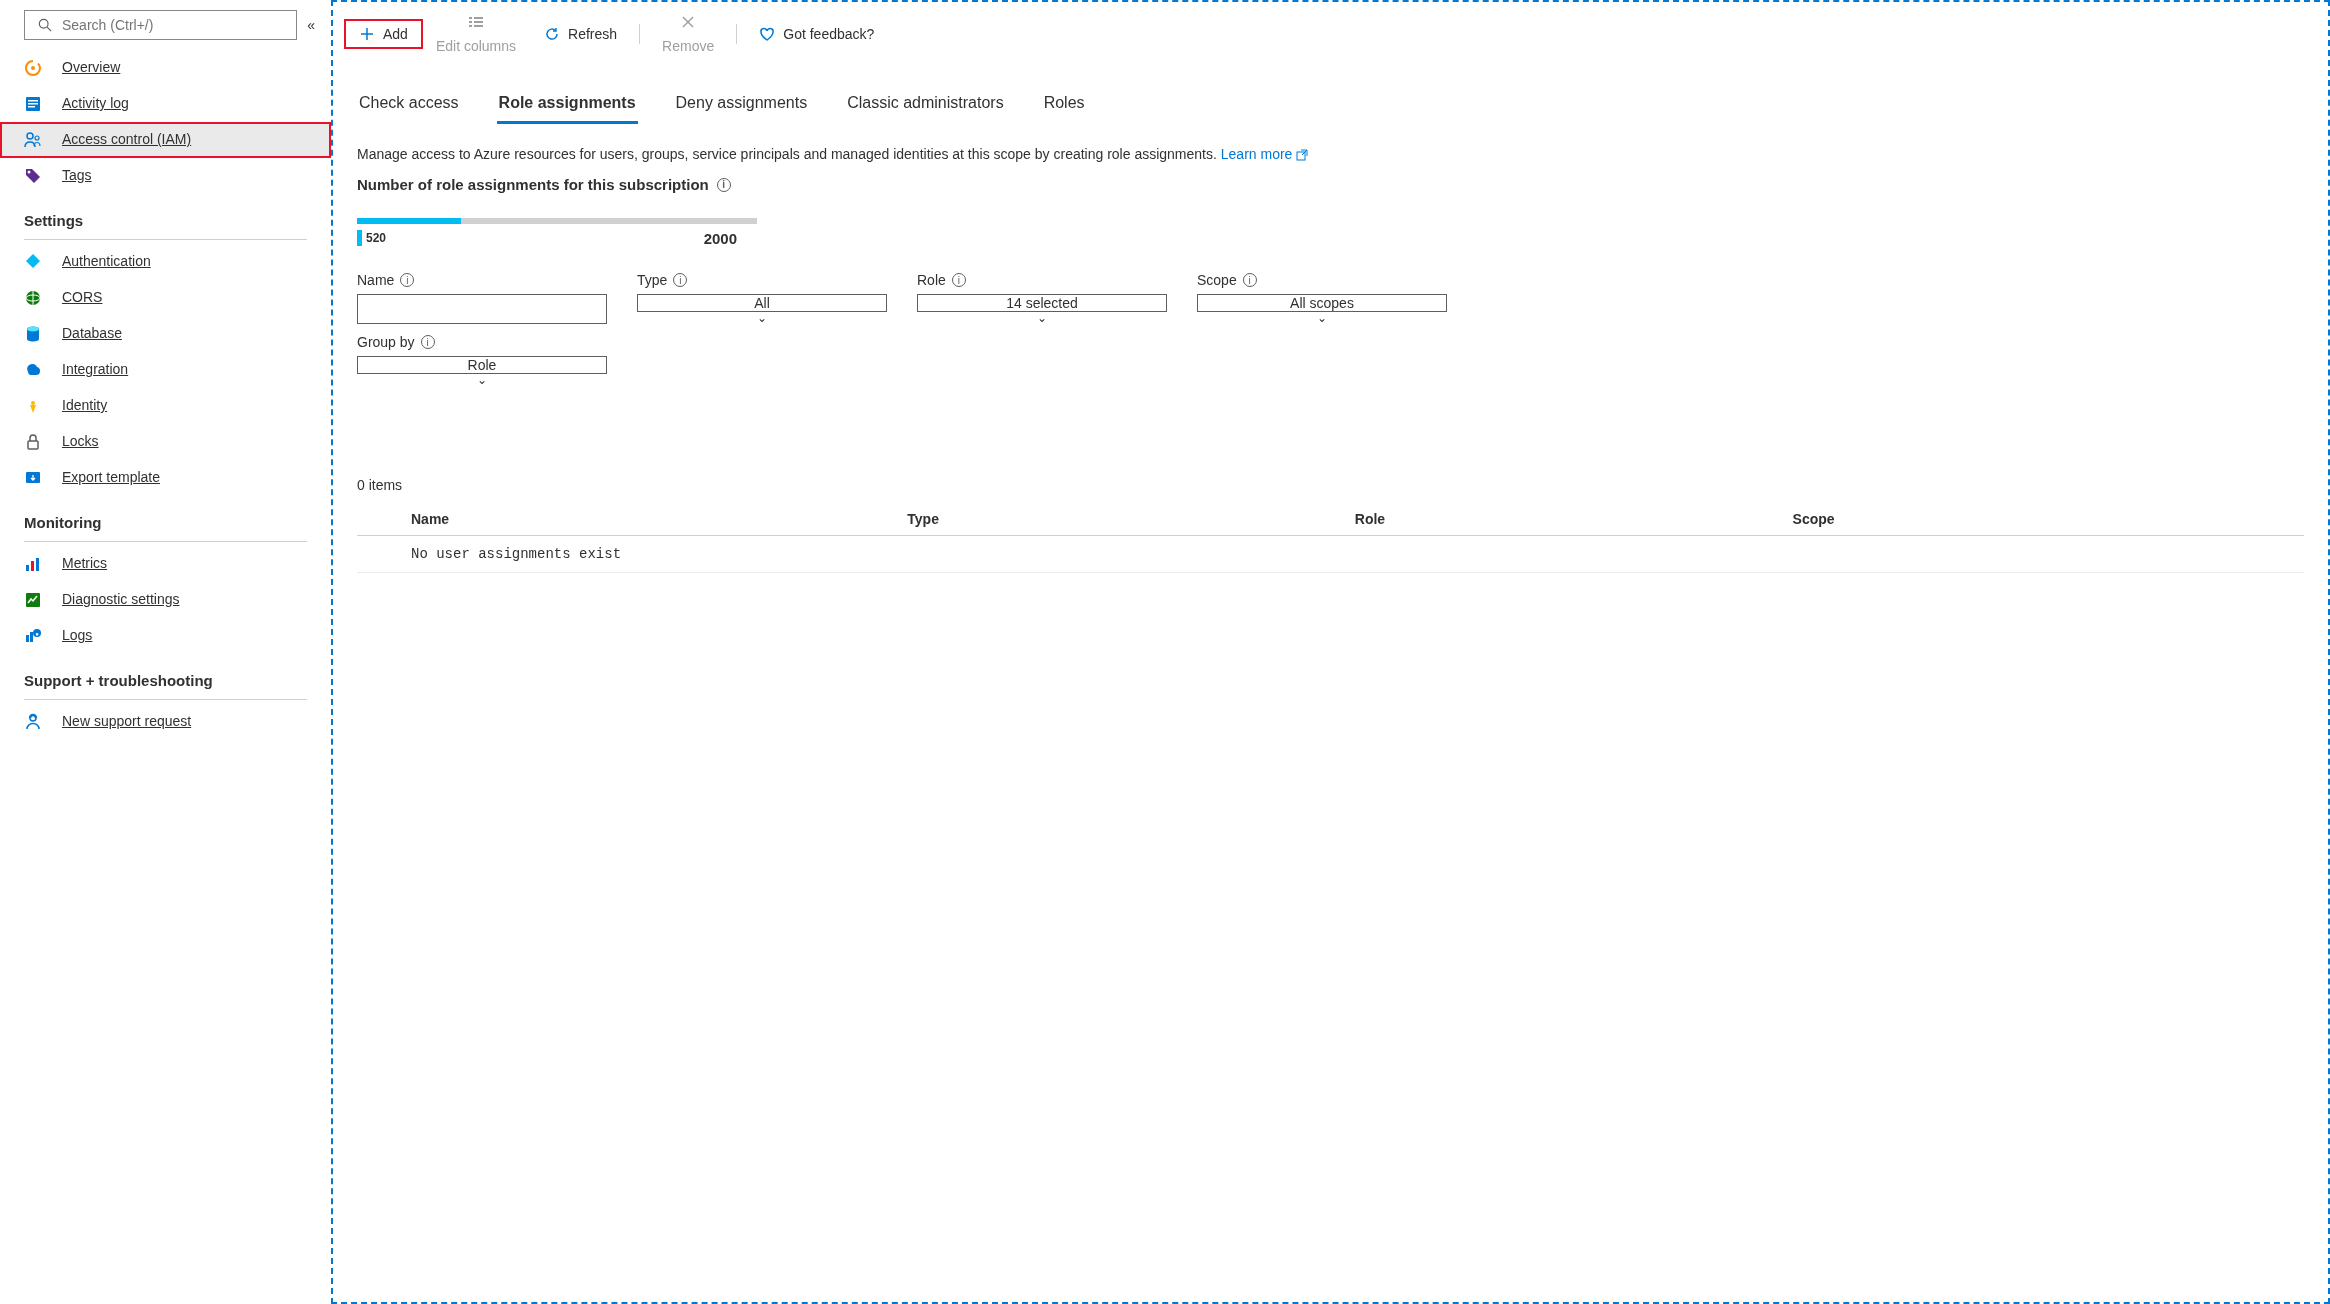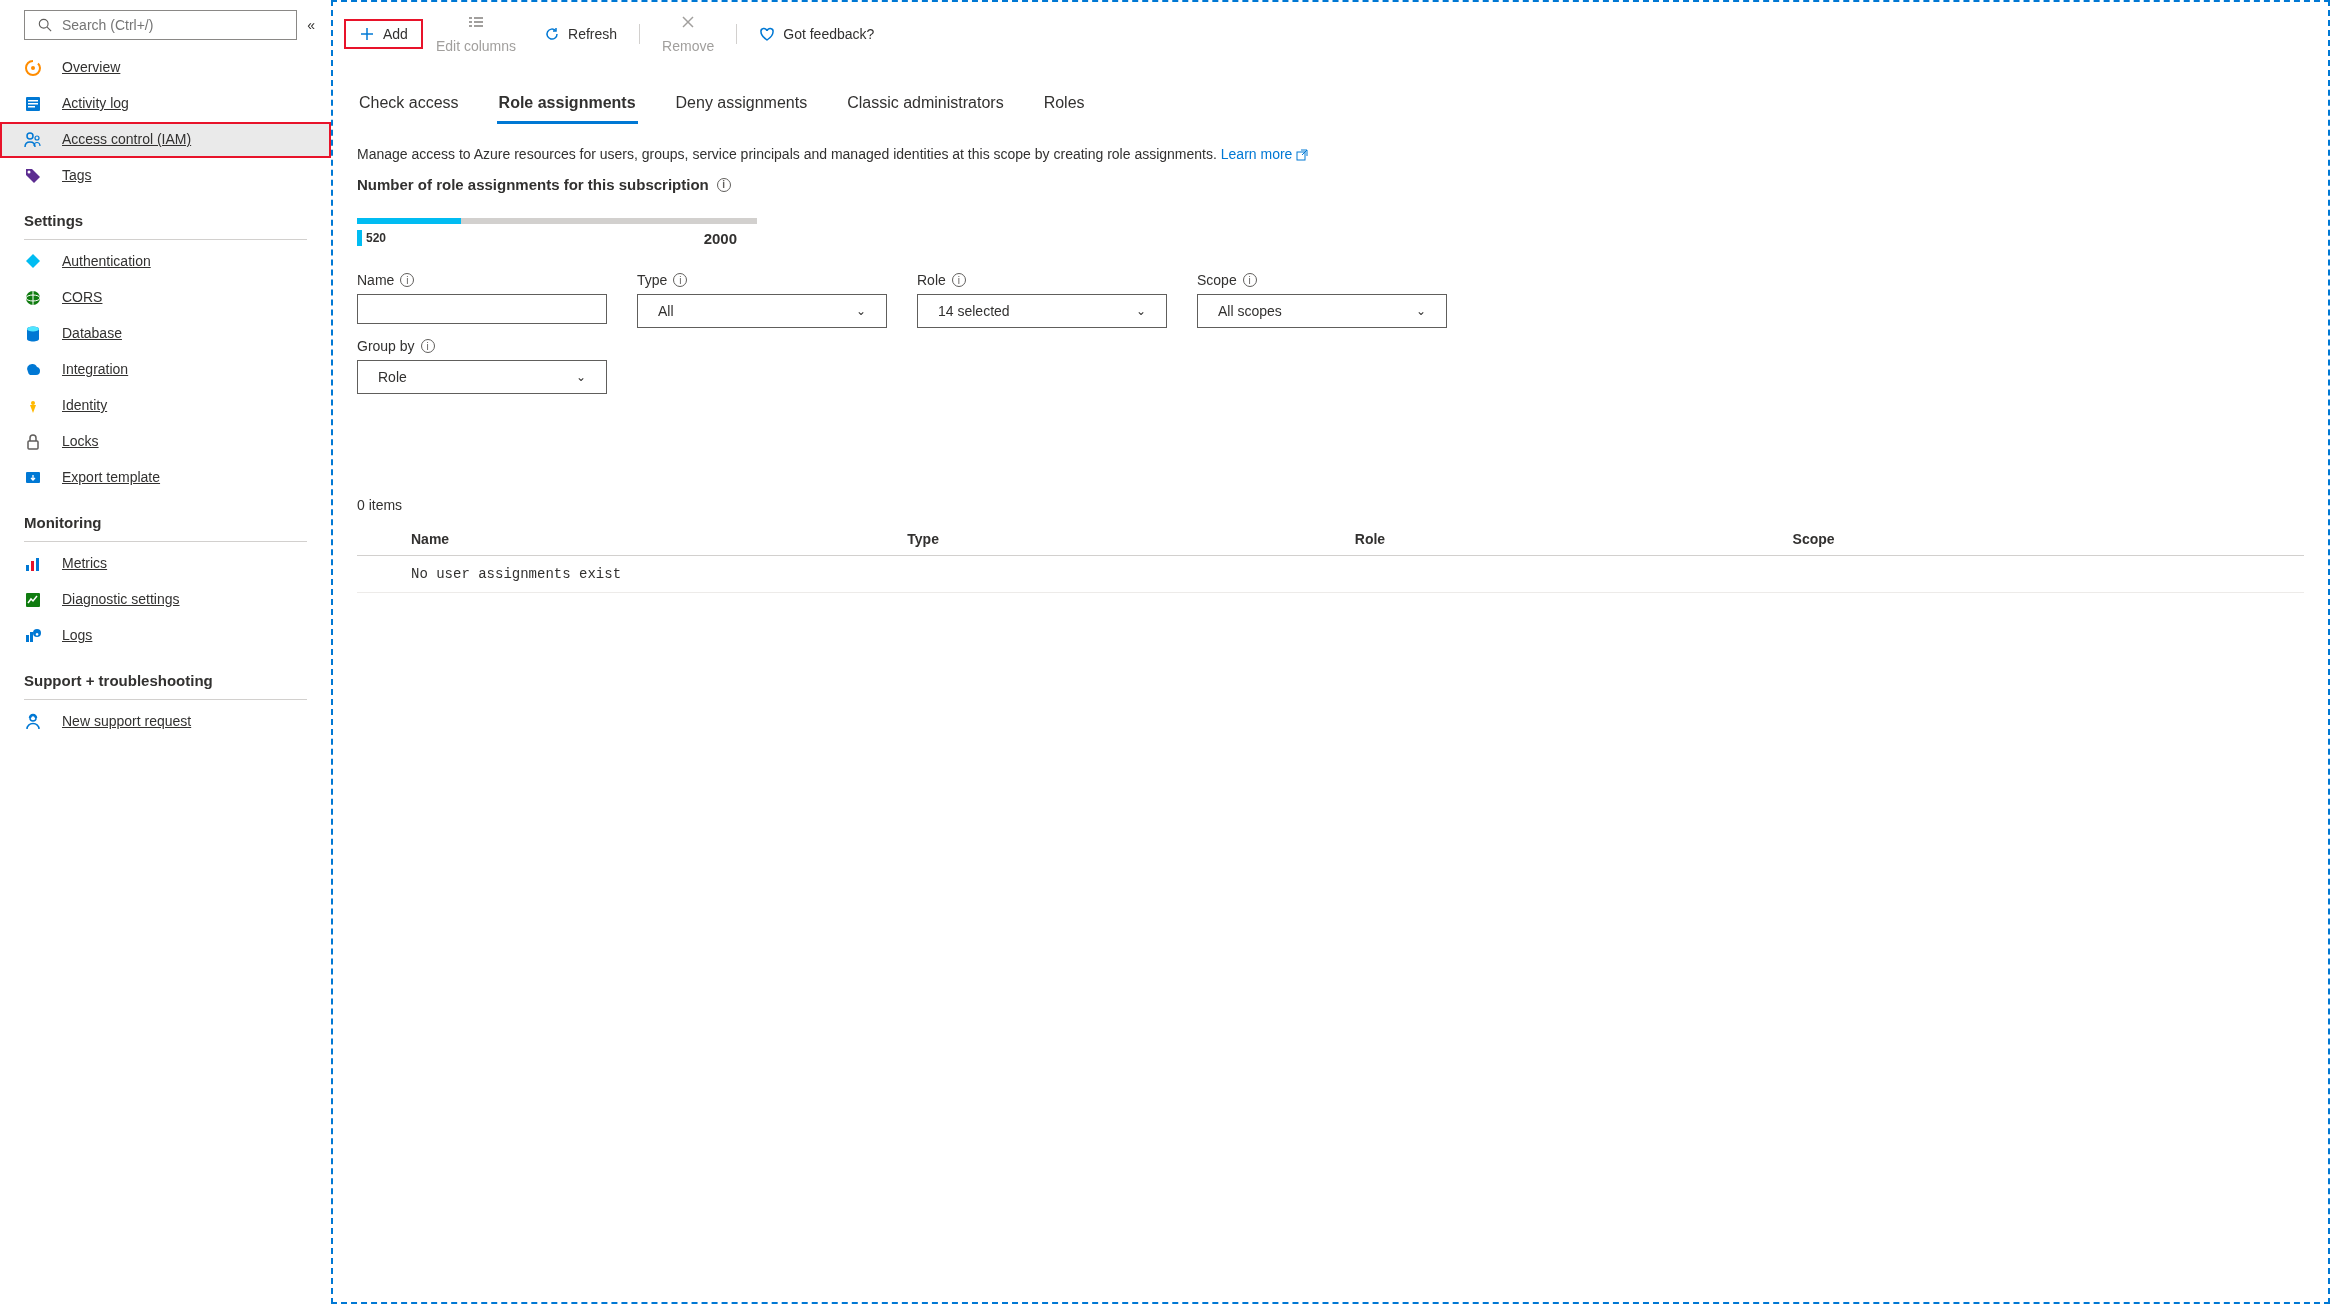--- a/index.html
+++ b/index.html
@@ -36,21 +36,21 @@
 .progress-fill { height: 100%; background: #00bcf2; }
 .progress-labels { position: relative; width: 400px; height: 22px; margin-bottom: 20px; }
 .progress-labels .cur { position: absolute; left: 0; display: flex; align-items: center; gap: 4px; font-weight: 700; font-size: 12px; }
 .progress-labels .cur::before { content: ""; display: inline-block; width: 5px; height: 16px; background: #00bcf2; }
 .progress-labels .max { position: absolute; right: 20px; font-weight: 700; font-size: 15px; }
 .filters { display: flex; gap: 30px; margin-bottom: 10px; flex-wrap: wrap; }
 .filter-field { display: flex; flex-direction: column; gap: 6px; }
 .filter-label { font-size: 14px; display: flex; align-items: center; gap: 6px; }
 .info-icon { width: 14px; height: 14px; border: 1px solid #605e5c; border-radius: 50%; font-size: 10px; display: inline-flex; align-items: center; justify-content: center; color: #605e5c; }
 .text-input { width: 250px; height: 30px; border: 1px solid #605e5c; padding: 0 8px; font-size: 14px; }
-.select { width: 250px; height: 34px; border: 1px solid #605e5c; padding: 0 20px; font-size: 14px; display: flex; align-items: center; justify-content: space-between; cursor: pointer; background: #fff; }
+.select { width: 250px; height: 18px; border: 1px solid #605e5c; padding: 0 4px; font-size: 14px; display: flex; align-items: center; justify-content: space-between; cursor: pointer; background: #fff; flex-direction: column; }
 .select.narrow { width: 250px; }
 .chev { font-size: 12px; color: #323130; }
 .groupby-row { margin-bottom: 103px; }
 .items-count { font-size: 14px; margin-bottom: 10px; }
 .table { width: 100%; border-collapse: collapse; }
 .table th { text-align: left; font-weight: 600; font-size: 14px; padding: 8px 14px; border-bottom: 1px solid #d2d0ce; }
 .table td { padding: 10px 14px; font-size: 14px; border-bottom: 1px solid #edebe9; font-family: Liberation Mono, monospace; }
 .table td.empty { color: #323130; }
 svg { display: block; }
 </style>

